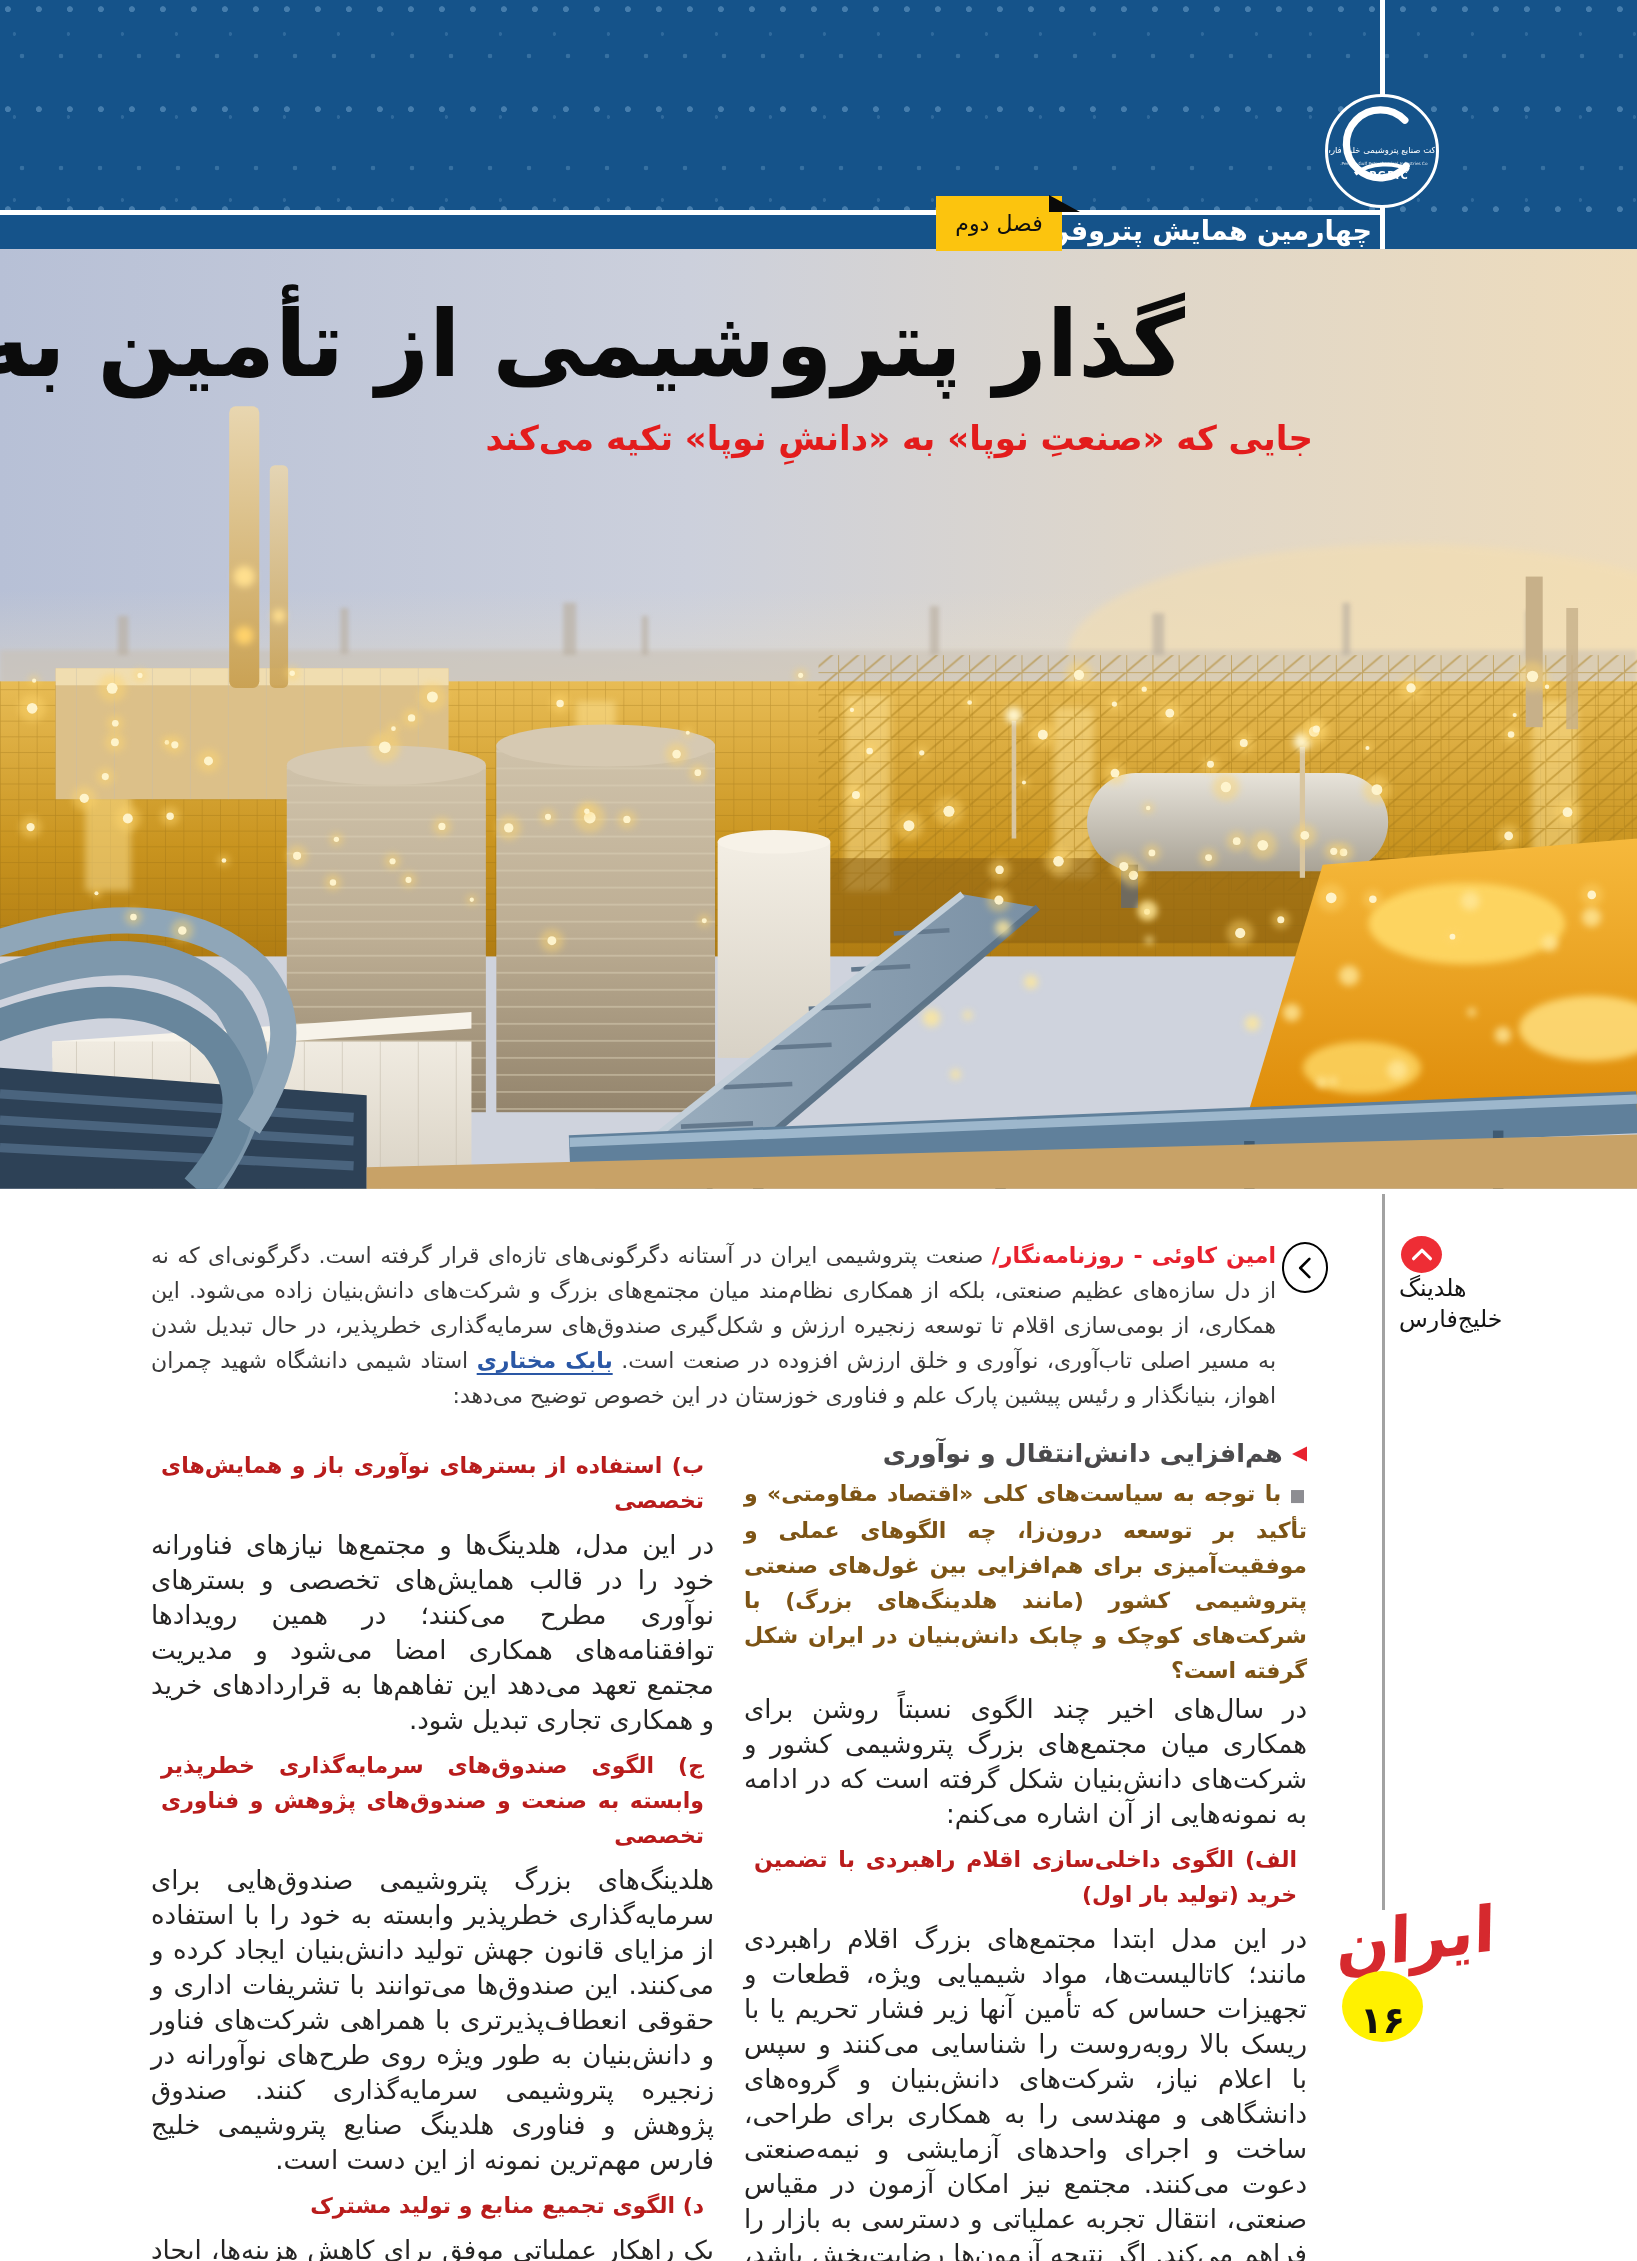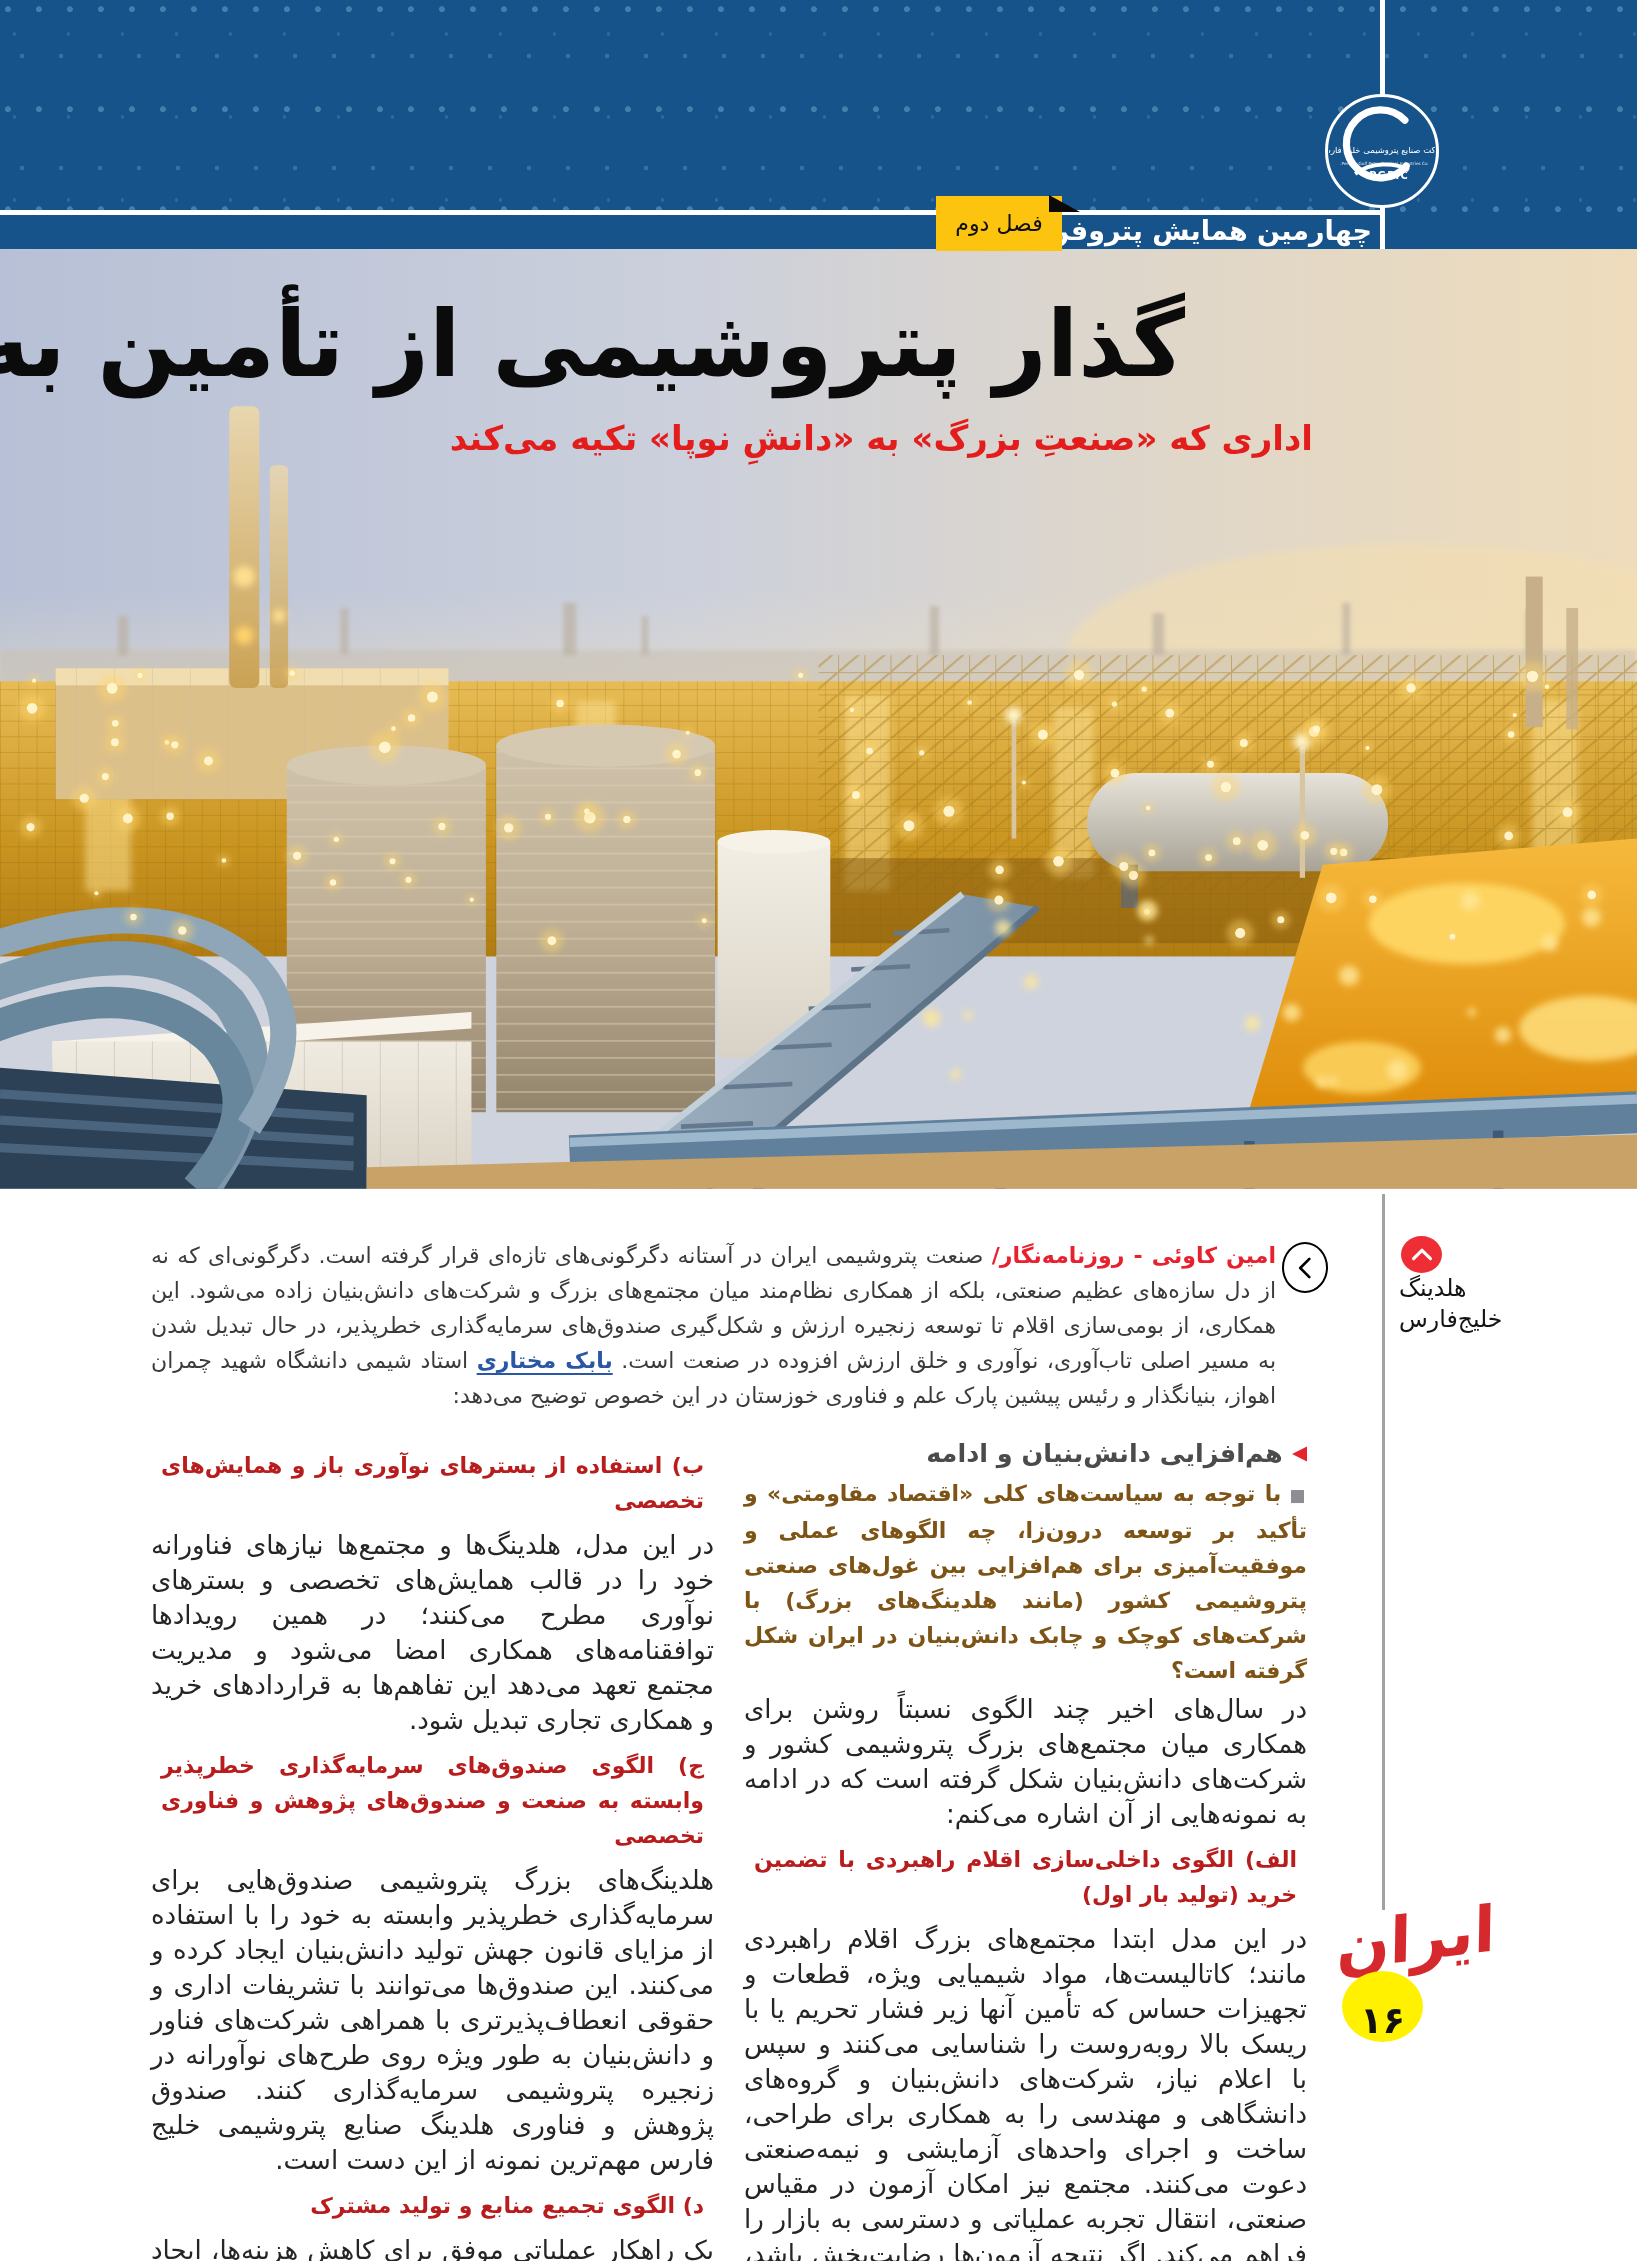--- a/index.html
+++ b/index.html
@@ -482,21 +482,21 @@
           <circle cx="1531.9" cy="1036.8" r="12.3" fill="#ffe89a" opacity="0.8" filter="url(#glow)"></circle>
           <circle cx="1972.6" cy="1165.9" r="13.5" fill="#ffe89a" opacity="0.8" filter="url(#glow)"></circle>
           <circle cx="2134.3" cy="1253.5" r="15.6" fill="#ffe89a" opacity="0.8" filter="url(#glow)"></circle>
           <circle cx="1459.4" cy="1260.1" r="7.8" fill="#ffe89a" opacity="0.8" filter="url(#glow)"></circle>
           <circle cx="2430.6" cy="1020.4" r="14.6" fill="#ffe89a" opacity="0.8" filter="url(#glow)"></circle>
           <circle cx="1755.1" cy="1055.4" r="6.3" fill="#ffe89a" opacity="0.8" filter="url(#glow)"></circle>
         </g>
     </svg>
 
     <h1 class="headline">گذار پتروشیمی از تأمین به ارزش</h1>
-    <h2 class="subtitle">اداری که «صنعتِ بزرگ» به «دانشِ نوپا» تکیه می‌کند</h2>
+    <h2 class="subtitle">جایی که «صنعتِ نوپا» به «دانشِ نوپا» تکیه می‌کند</h2>
   </section>
 
   <main>
 
     <div class="divider-v"></div>
 
     <div class="up-badge">
       <svg width="22" height="14.4" viewBox="0 0 34 22">
         <polyline points="4,18 17,5 30,18" fill="none" stroke="#fff" stroke-width="5" stroke-linecap="round" stroke-linejoin="round"></polyline>
       </svg>
@@ -512,21 +512,21 @@
       </svg>
     </div>
 
     <p class="intro"><span class="byline">امین کاوئی - روزنامه‌نگار/</span><span> صنعت پتروشیمی ایران در آستانه دگرگونی‌های تازه‌ای قرار گرفته است. دگرگونی‌ای که نه از دل سازه‌های عظیم صنعتی، بلکه از همکاری نظام‌مند میان مجتمع‌های بزرگ و شرکت‌های دانش‌بنیان زاده می‌شود. این همکاری، از بومی‌سازی اقلام تا توسعه زنجیره ارزش و شکل‌گیری صندوق‌های سرمایه‌گذاری خطرپذیر، در حال تبدیل شدن به مسیر اصلی تاب‌آوری، نوآوری و خلق ارزش افزوده در صنعت است. </span><span class="person-link">بابک مختاری</span><span> استاد شیمی دانشگاه شهید چمران اهواز، بنیانگذار و رئیس پیشین پارک علم و فناوری خوزستان در این خصوص توضیح می‌دهد:</span></p>
 
     <div class="columns">
 
       <div class="col">
         <h3 class="sec-head">
           <span class="marker-tri">◀</span>
-          <span>هم‌افزایی دانش‌بنیان و ادامه</span>
+          <span>هم‌افزایی دانش‌انتقال و نوآوری</span>
         </h3>
         <p class="question"><span class="marker-sq">■</span><span>با توجه به سیاست‌های کلی «اقتصاد مقاومتی» و تأکید بر توسعه درون‌زا، چه الگوهای عملی و موفقیت‌آمیزی برای هم‌افزایی بین غول‌های صنعتی پتروشیمی کشور (مانند هلدینگ‌های بزرگ) با شرکت‌های کوچک و چابک دانش‌بنیان در ایران شکل گرفته است؟</span></p>
         <p class="para">در سال‌های اخیر چند الگوی نسبتاً روشن برای همکاری میان مجتمع‌های بزرگ پتروشیمی کشور و شرکت‌های دانش‌بنیان شکل گرفته است که در ادامه به نمونه‌هایی از آن اشاره می‌کنم:</p>
         <p class="red-head">الف) الگوی داخلی‌سازی اقلام راهبردی با تضمین خرید (تولید بار اول)</p>
         <p class="para">در این مدل ابتدا مجتمع‌های بزرگ اقلام راهبردی مانند؛ کاتالیست‌ها، مواد شیمیایی ویژه، قطعات و تجهیزات حساس که تأمین آنها زیر فشار تحریم یا با ریسک بالا روبه‌روست را شناسایی می‌کنند و سپس با اعلام نیاز، شرکت‌های دانش‌بنیان و گروه‌های دانشگاهی و مهندسی را به همکاری برای طراحی، ساخت و اجرای واحدهای آزمایشی و نیمه‌صنعتی دعوت می‌کنند. مجتمع نیز امکان آزمون در مقیاس صنعتی، انتقال تجربه عملیاتی و دسترسی به بازار را فراهم می‌کند. اگر نتیجه آزمون‌ها رضایت‌بخش باشد، قرارداد خرید میان‌مدت یا بلندمدت با تولیدکننده دانش‌بنیان منعقد می‌شود تا ریسک سرمایه‌گذاری او جبران و ادامه توسعه امکان‌پذیر شود.</p>
       </div>
 
       <div class="col">
         <p class="red-head">ب) استفاده از بسترهای نوآوری باز و همایش‌های تخصصی</p>
         <p class="para">در این مدل، هلدینگ‌ها و مجتمع‌ها نیازهای فناورانه خود را در قالب همایش‌های تخصصی و بسترهای نوآوری مطرح می‌کنند؛ در همین رویدادها توافقنامه‌های همکاری امضا می‌شود و مدیریت مجتمع تعهد می‌دهد این تفاهم‌ها به قراردادهای خرید و همکاری تجاری تبدیل شود.</p>

